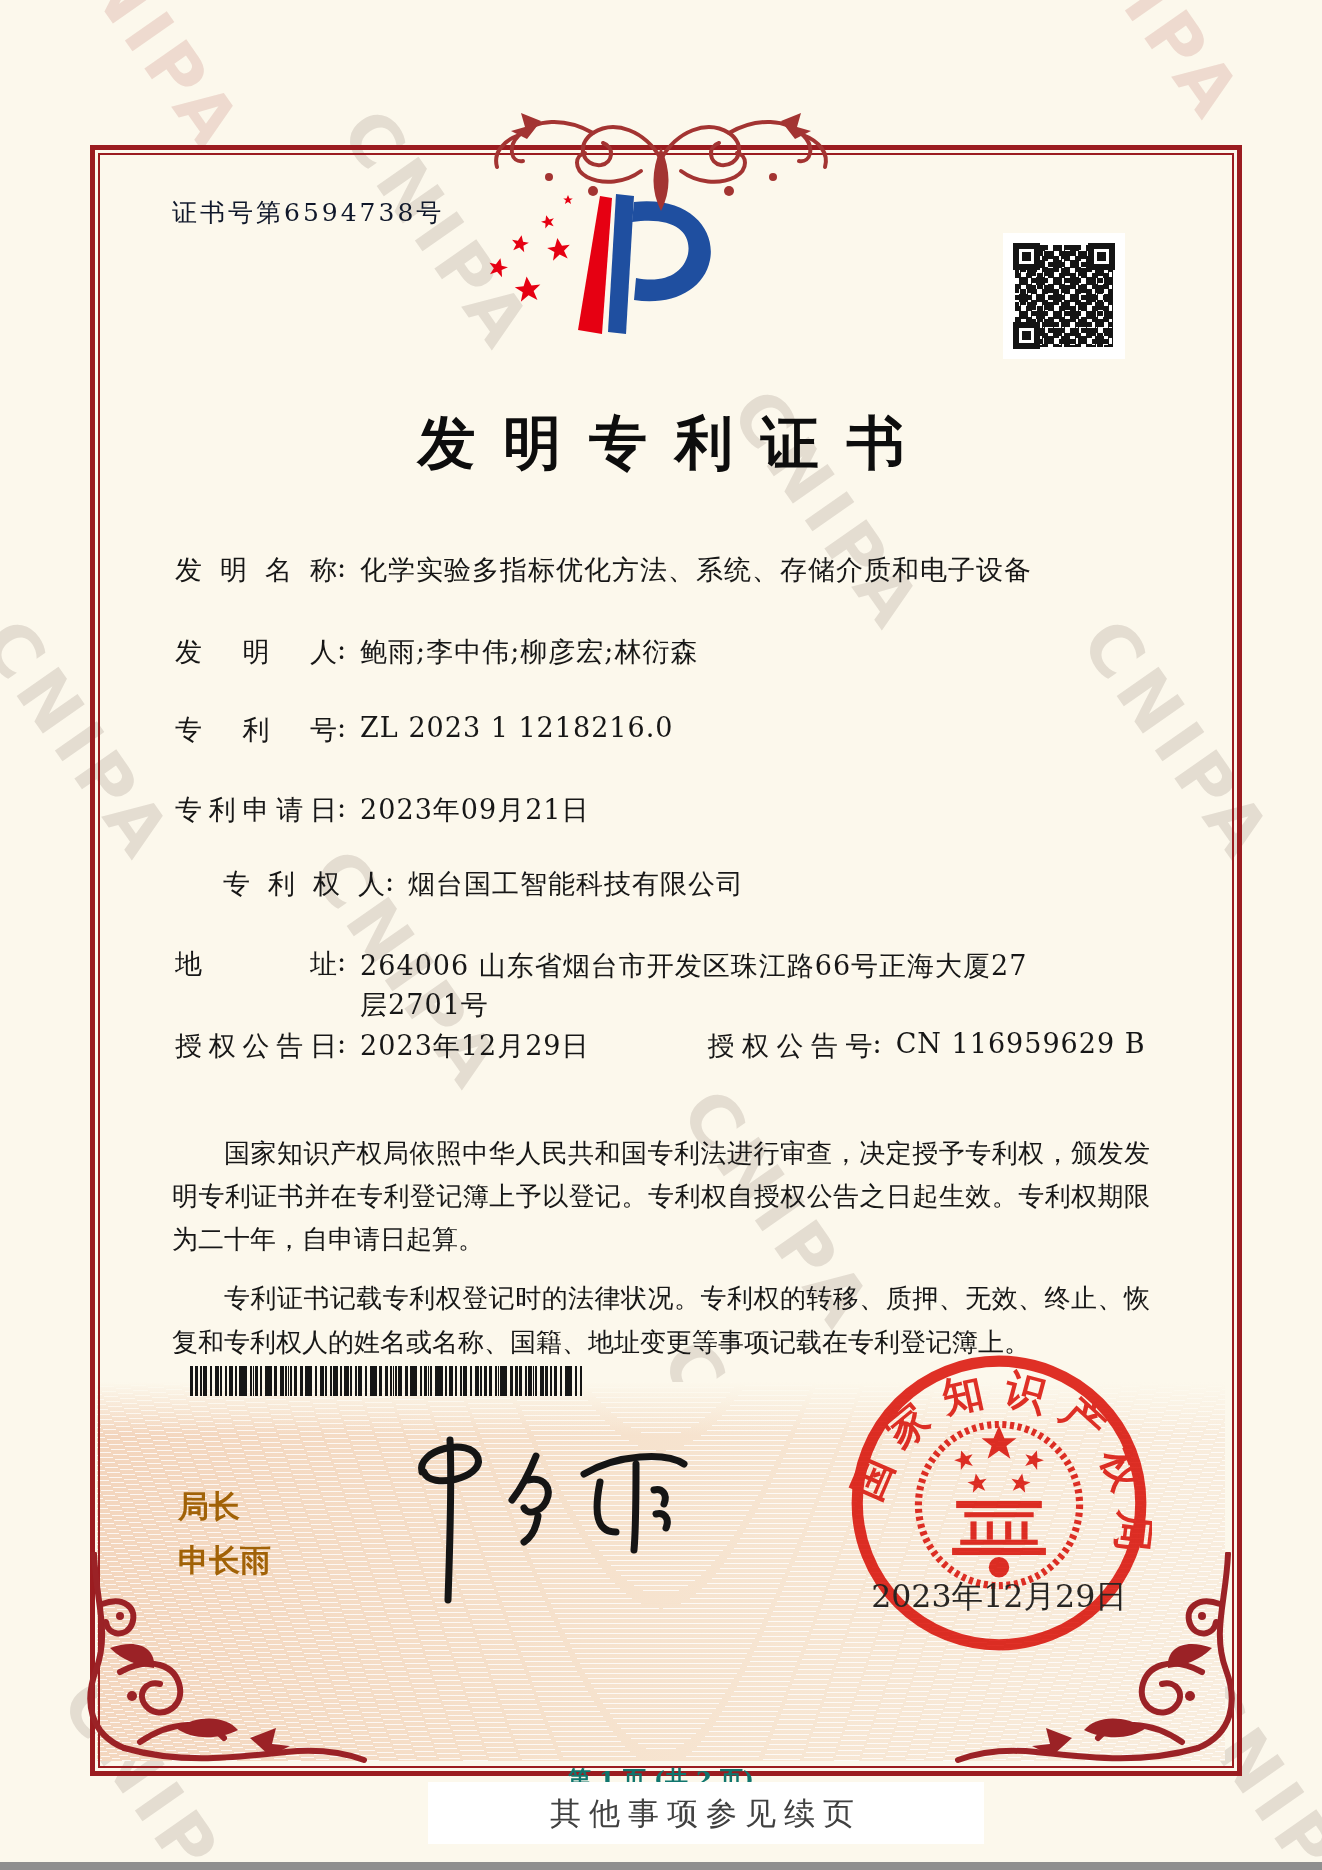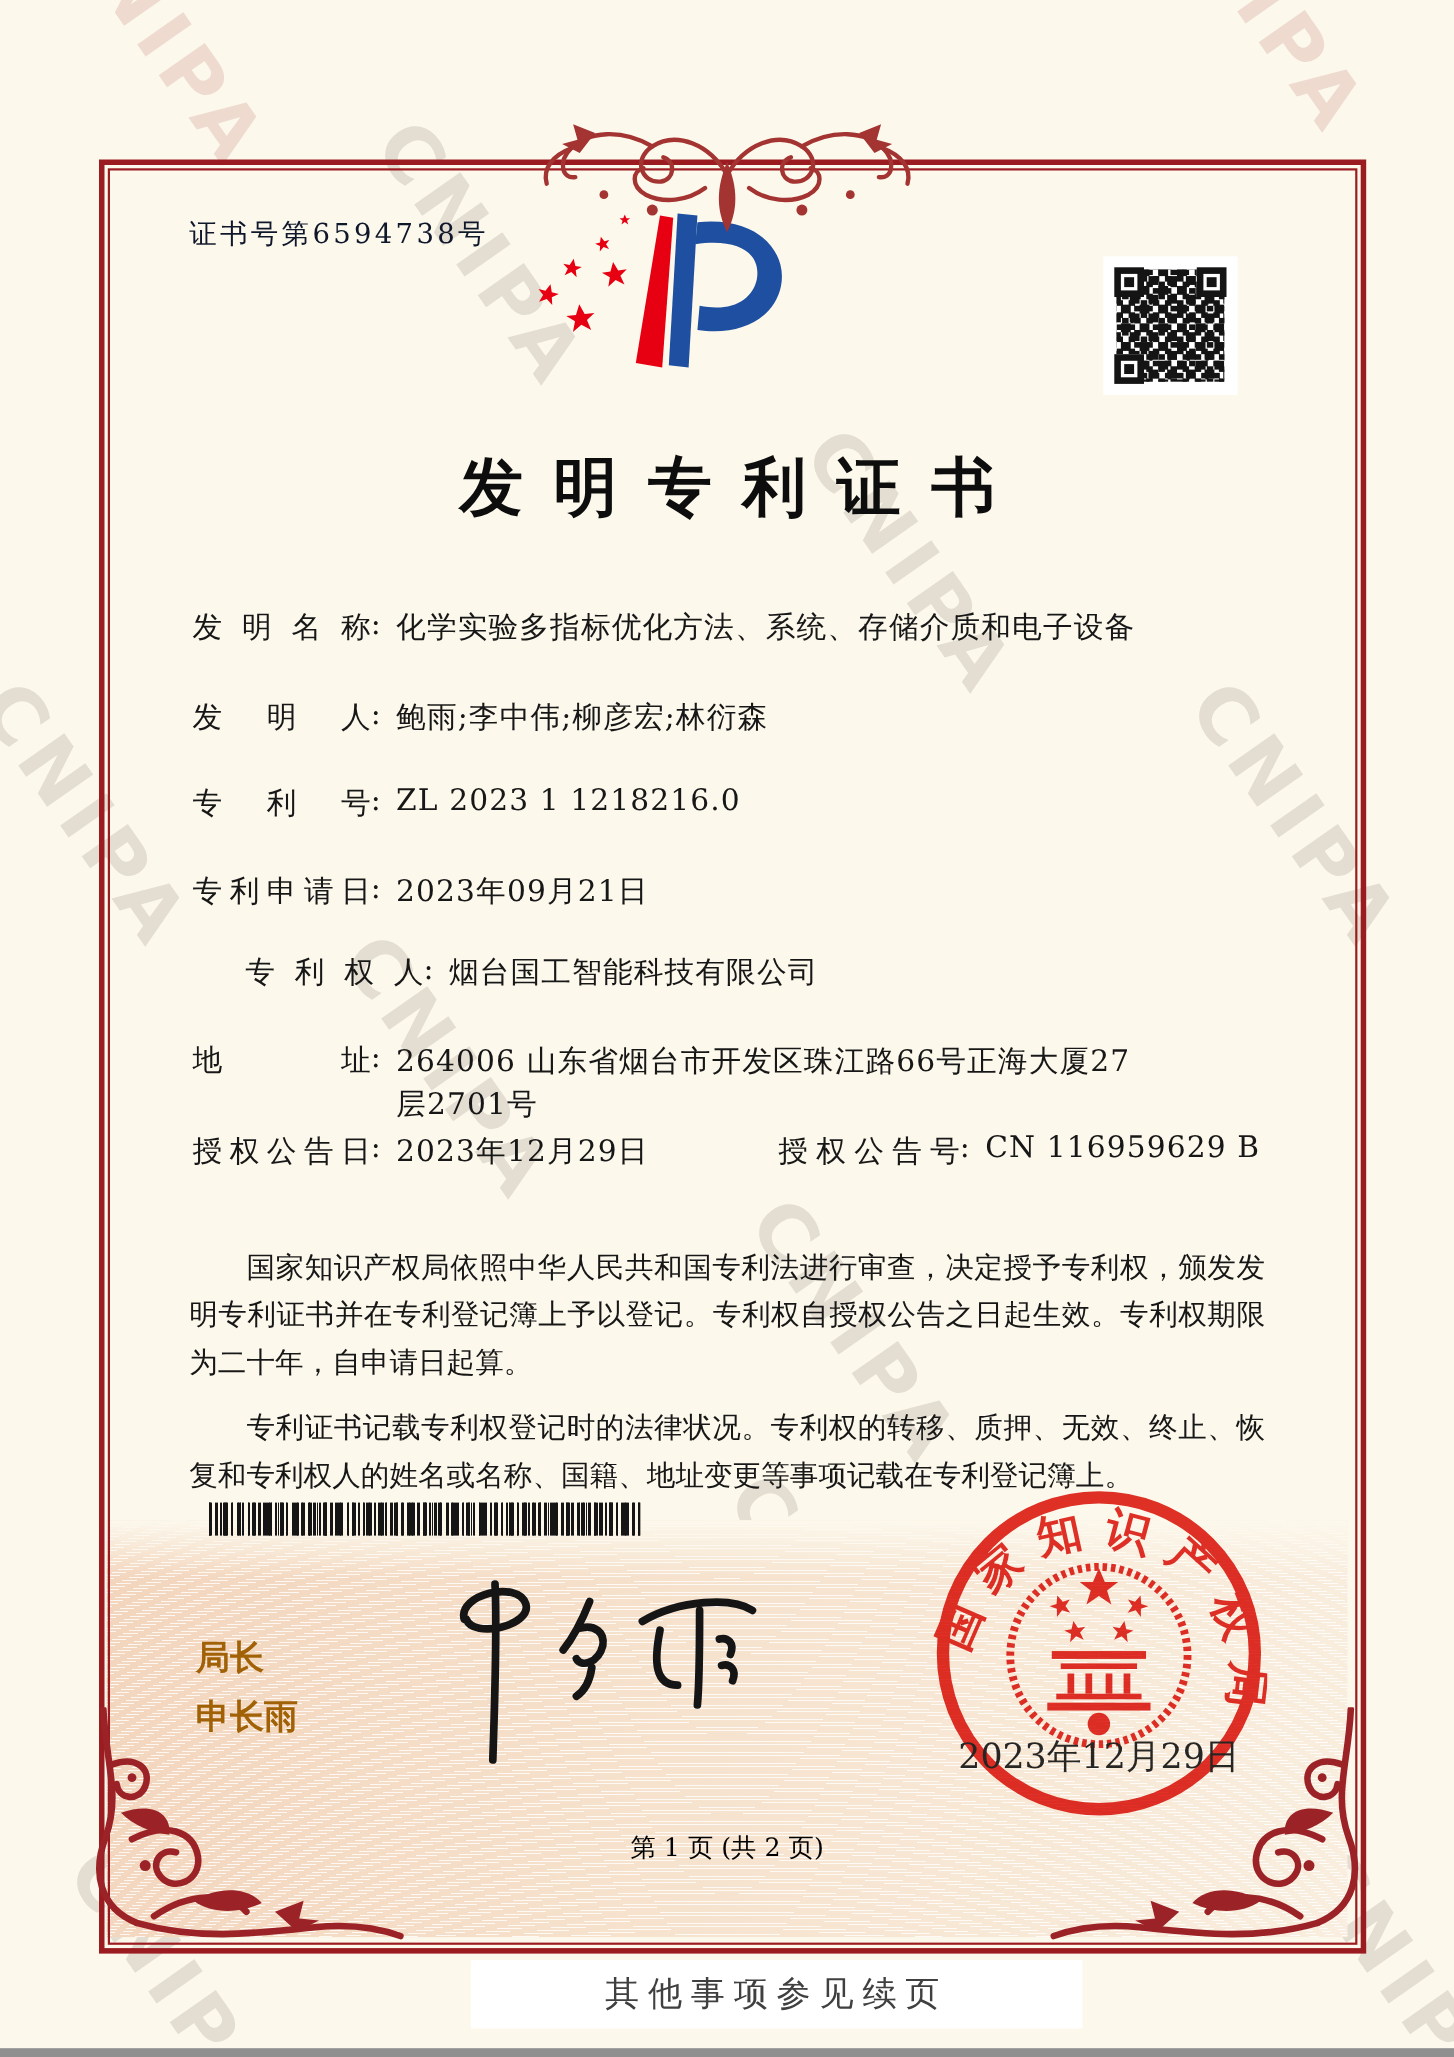--- a/index.html
+++ b/index.html
@@ -71,22 +71,22 @@
 
   .seal{position:absolute;left:846px;top:1350px;width:306px;height:306px;z-index:4;
         mix-blend-mode:multiply;opacity:.95;}
 
   .flourish{position:absolute;width:292px;height:218px;z-index:3;}
   .flourish.left{left:80px;top:1552px;}
   .flourish.right{left:950px;top:1552px;transform:scaleX(-1);}
 
   .ornament{position:absolute;left:481px;top:90px;width:360px;height:132px;z-index:4;}
 
-  .page-num{position:absolute;left:0;top:1664px;width:100%;text-align:center;
-            font-size:23px;color:#000000;z-index:3;}
+  .page-num{position:absolute;left:0;top:1764px;width:100%;text-align:center;
+            font-size:23px;color:#0f766e;z-index:3;font-weight:bold;}
 
   .cont-band{position:absolute;left:428px;top:1782px;width:556px;height:62px;background:#ffffff;
              z-index:3;text-align:center;line-height:62px;font-size:31px;letter-spacing:8px;color:#404040;}
 
   .page-edge{position:absolute;left:0;bottom:0;width:100%;height:8px;background:#8f8f8f;z-index:5;}
 </style>
 </head>
 <body>
 
 <div class="page">

